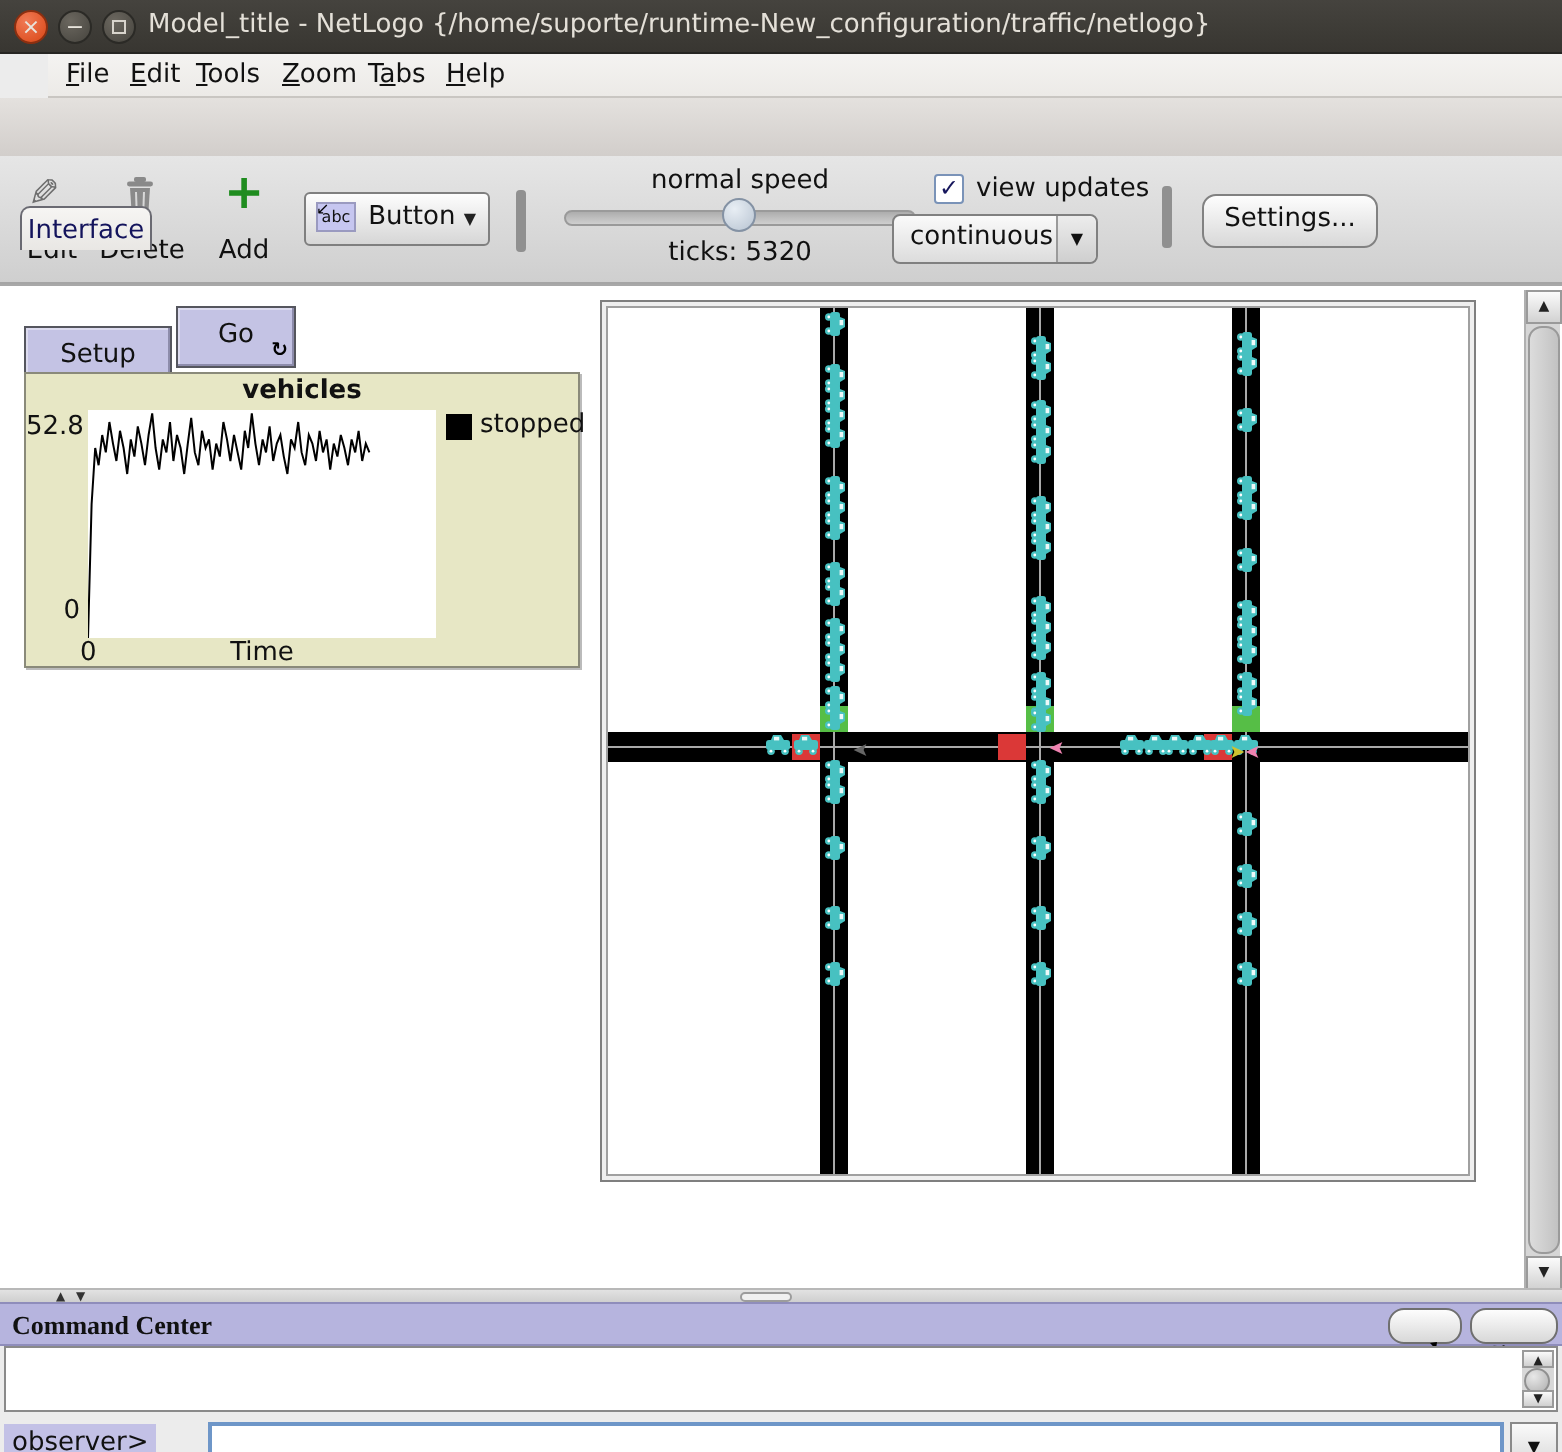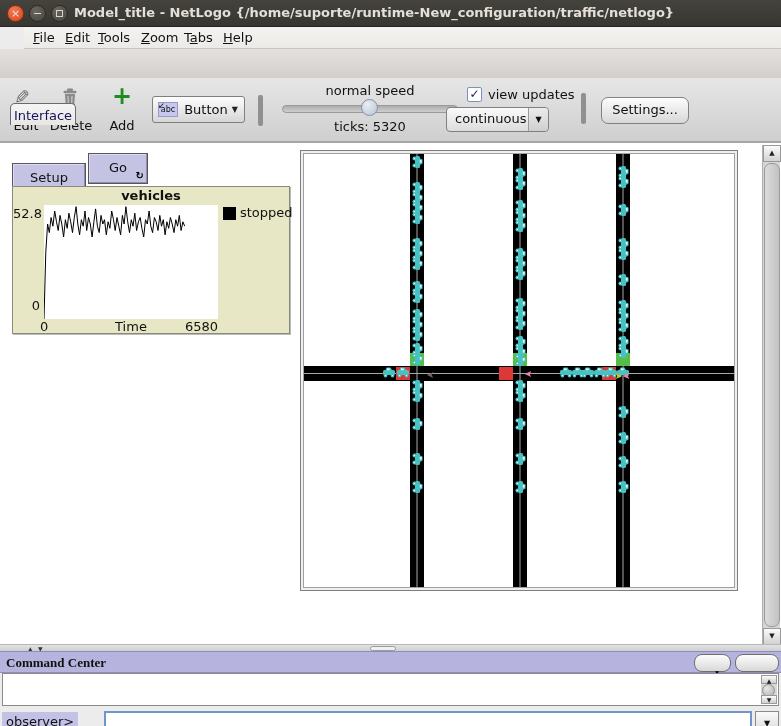--- a/index.html
+++ b/index.html
@@ -9,21 +9,21 @@
        background:#ececec;}
   .abs{position:absolute;}
 
   
   #titlebar{left:0;top:0;width:781px;height:27px;background:linear-gradient(#45433e,#383631);border-bottom:1px solid #262522;}
   .winbtn{position:absolute;top:5px;width:17px;height:17px;border-radius:50%;text-align:center;line-height:15px;font-size:11px;color:#e8e4dc;}
   #btn-close{left:7px;background:radial-gradient(circle at 35% 30%,#f07a55,#d94615);border:1px solid #8c2f10;}
   #btn-min{left:29px;background:radial-gradient(circle at 35% 30%,#6b675f,#46443e);border:1px solid #2b2a26;}
   #btn-max{left:51px;background:radial-gradient(circle at 35% 30%,#6b675f,#46443e);border:1px solid #2b2a26;}
   #btn-max span{display:inline-block;width:7px;height:7px;border:1px solid #d8d4cc;margin-top:4px;}
-  #title-text{left:74px;top:5px;font-weight:bold;color:#e4e0d8;white-space:nowrap;text-align:right;}
+  #title-text{left:74px;top:5px;font-weight:normal;color:#e4e0d8;white-space:nowrap;text-align:right;}
 
   
   #menubar{left:0;top:27px;width:781px;height:22px;background:linear-gradient(#f4f3f1,#eceae7);border-bottom:1px solid #c9c6c2;margin-left:24px;}
   .menu-item{position:absolute;top:3px;cursor:default;}
 
   
   #tabstrip{left:0;top:49px;width:781px;height:29px;background:linear-gradient(#e4e1de,#d2cecb);}
   #tabline{left:0;top:75px;width:781px;height:3px;background:#32323c;}
   .tab{position:absolute;border:1px solid #6a6a72;border-bottom:none;border-radius:5px 5px 0 0;text-align:center;}
   #tab-interface{left:10px;top:54px;width:66px;height:22px;background:linear-gradient(#f6f5f3,#e9e7e4);color:#14145c;padding-top:4px;z-index:2;}
@@ -184,21 +184,20 @@
       <div class="abs" id="plot-title">vehicles</div>
       <div class="abs" id="plot-ymax">52.8</div>
       <div class="abs" id="plot-ymin">0</div>
       <div class="abs" id="plot-area">
         <svg id="plot-svg" width="174" height="114" viewBox="0 0 174 114">
             <polyline points="0.0,114.0 1.8,47.1 3.6,19.0 5.3,27.6 7.1,12.5 8.9,21.2 10.7,6.0 12.5,16.8 14.2,25.5 16.0,10.4 17.8,19.0 19.6,32.0 21.4,14.7 23.2,23.3 24.9,8.2 26.7,16.8 28.5,27.6 30.3,12.5 32.1,1.7 33.8,19.0 35.6,29.8 37.4,14.7 39.2,21.2 41.0,6.0 42.7,25.5 44.5,12.5 46.3,19.0 48.1,32.0 49.9,16.8 51.6,3.9 53.4,21.2 55.2,27.6 57.0,10.4 58.8,19.0 60.5,14.7 62.3,29.8 64.1,16.8 65.9,23.3 67.7,6.0 69.5,14.7 71.2,25.5 73.0,12.5 74.8,21.2 76.6,29.8 78.4,10.4 80.1,19.0 81.9,1.7 83.7,16.8 85.5,27.6 87.3,14.7 89.0,21.2 90.8,8.2 92.6,25.5 94.4,16.8 96.2,12.5 97.9,23.3 99.7,32.0 101.5,14.7 103.3,19.0 105.1,6.0 106.8,21.2 108.6,27.6 110.4,12.5 112.2,16.8 114.0,25.5 115.8,10.4 117.5,21.2 119.3,14.7 121.1,29.8 122.9,16.8 124.7,23.3 126.4,12.5 128.2,19.0 130.0,27.6 131.8,14.7 133.6,21.2 135.3,10.4 137.1,25.5 138.9,16.8 140.7,21.2" fill="none" stroke="#000000" stroke-width="1"></polyline>
           </svg>
       </div>
       <div class="abs" id="plot-xmin">0</div>
       <div class="abs" id="plot-xlabel">Time</div>
-      <div class="abs" id="plot-xmax">6580</div>
       <div class="abs" id="legend-swatch"></div>
       <div class="abs" id="legend-label">stopped</div>
     </div>
 
     <div class="abs" id="view-widget">
       <div id="view-inner">
         <svg id="sim-svg" width="432" height="435" viewBox="0 0 432 435">
             <rect x="0" y="0" width="432" height="435" fill="#ffffff"></rect>
             <rect x="106" y="0" width="14" height="435" fill="#000000"></rect>
             <rect x="209" y="0" width="14" height="435" fill="#000000"></rect>

